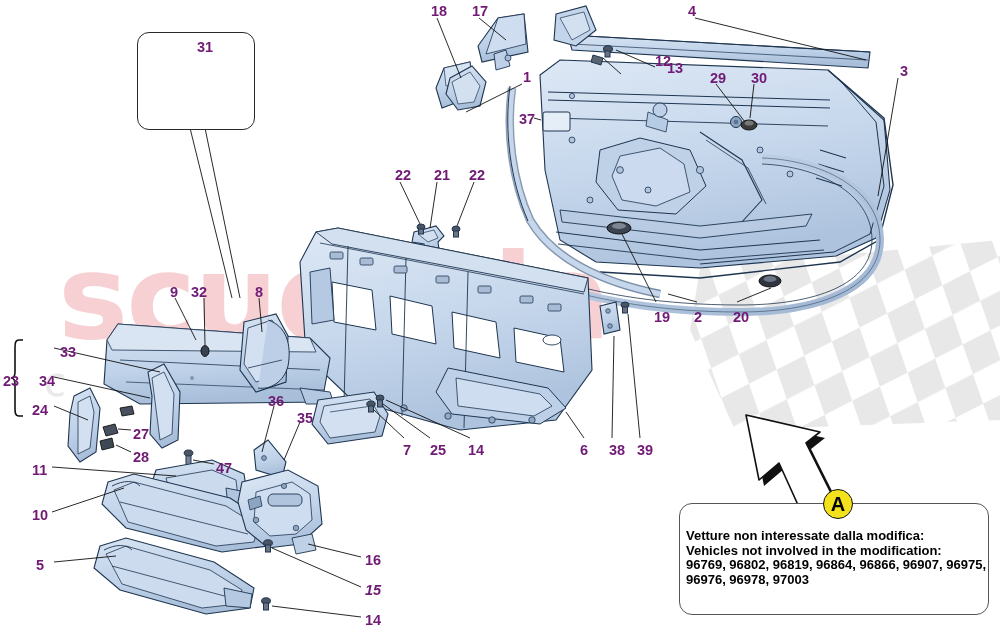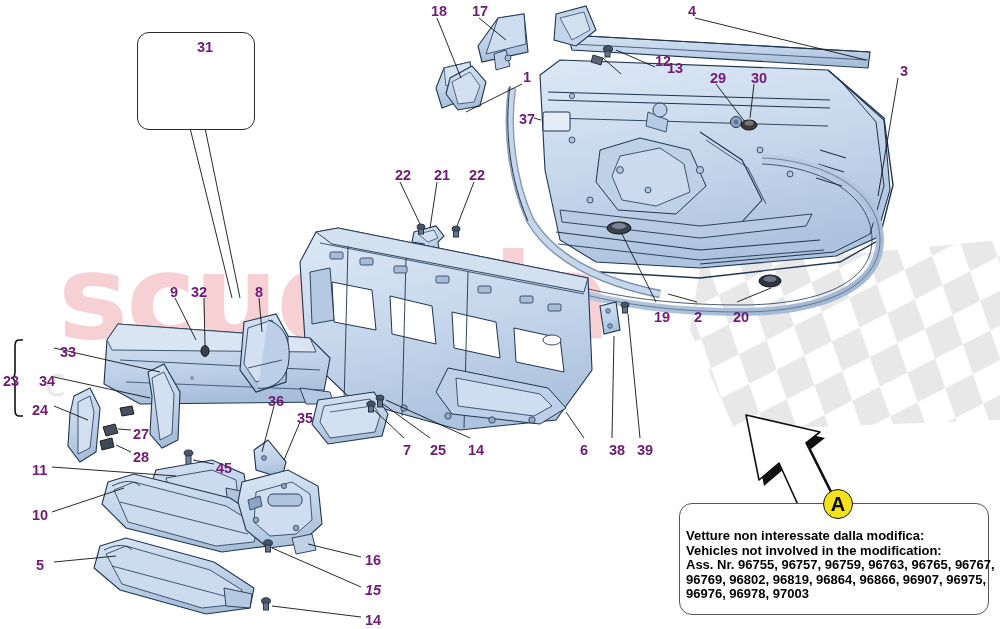--- a/index.html
+++ b/index.html
@@ -440,21 +440,20 @@
     </g>
   </svg>
 
   <div class="detail-box"></div>
 
   <div id="note-box"></div>
   <div id="badge-a">A</div>
   <div id="note-text">
     <div>Vetture non interessate dalla modifica:</div>
     <div>Vehicles not involved in the modification:</div>
-    <div>Ass. Nr. 96755, 96757, 96759, 96763, 96765, 96767,</div>
     <div>96769, 96802, 96819, 96864, 96866, 96907, 96975,</div>
     <div>96976, 96978, 97003</div>
   </div>
 
   <div id="callout-layer">
       <div class="cal" style="left: 431px; top: 4px;">18</div>
       <div class="cal" style="left: 472px; top: 4px;">17</div>
       <div class="cal" style="left: 688px; top: 4px;">4</div>
       <div class="cal" style="left: 523px; top: 70px;">1</div>
       <div class="cal" style="left: 620px; top: 61px; margin-left: 47px;">13</div>
@@ -472,21 +471,21 @@
       <div class="cal" style="left: 170px; top: 285px;">9</div>
       <div class="cal" style="left: 191px; top: 285px;">32</div>
       <div class="cal" style="left: 255px; top: 285px;">8</div>
       <div class="cal" style="left: 32px; top: 345px; margin-left: 28px;">33</div>
       <div class="cal" style="left: 32px; top: 374px; margin-left: 7px;">34</div>
       <div class="cal" style="left: 32px; top: 403px;">24</div>
       <div class="cal" style="left: 3px; top: 374px;">23</div>
       <div class="cal" style="left: 133px; top: 427px;">27</div>
       <div class="cal" style="left: 133px; top: 450px;">28</div>
       <div class="cal" style="left: 32px; top: 463px;">11</div>
-      <div class="cal" style="left: 216px; top: 461px;">45</div>
+      <div class="cal" style="left: 216px; top: 461px;">47</div>
       <div class="cal" style="left: 268px; top: 394px;">36</div>
       <div class="cal" style="left: 297px; top: 411px;">35</div>
       <div class="cal" style="left: 32px; top: 508px;">10</div>
       <div class="cal" style="left: 36px; top: 558px;">5</div>
       <div class="cal" style="left: 403px; top: 443px;">7</div>
       <div class="cal" style="left: 430px; top: 443px;">25</div>
       <div class="cal" style="left: 468px; top: 443px;">14</div>
       <div class="cal" style="left: 580px; top: 443px;">6</div>
       <div class="cal" style="left: 609px; top: 443px;">38</div>
       <div class="cal" style="left: 637px; top: 443px;">39</div>

